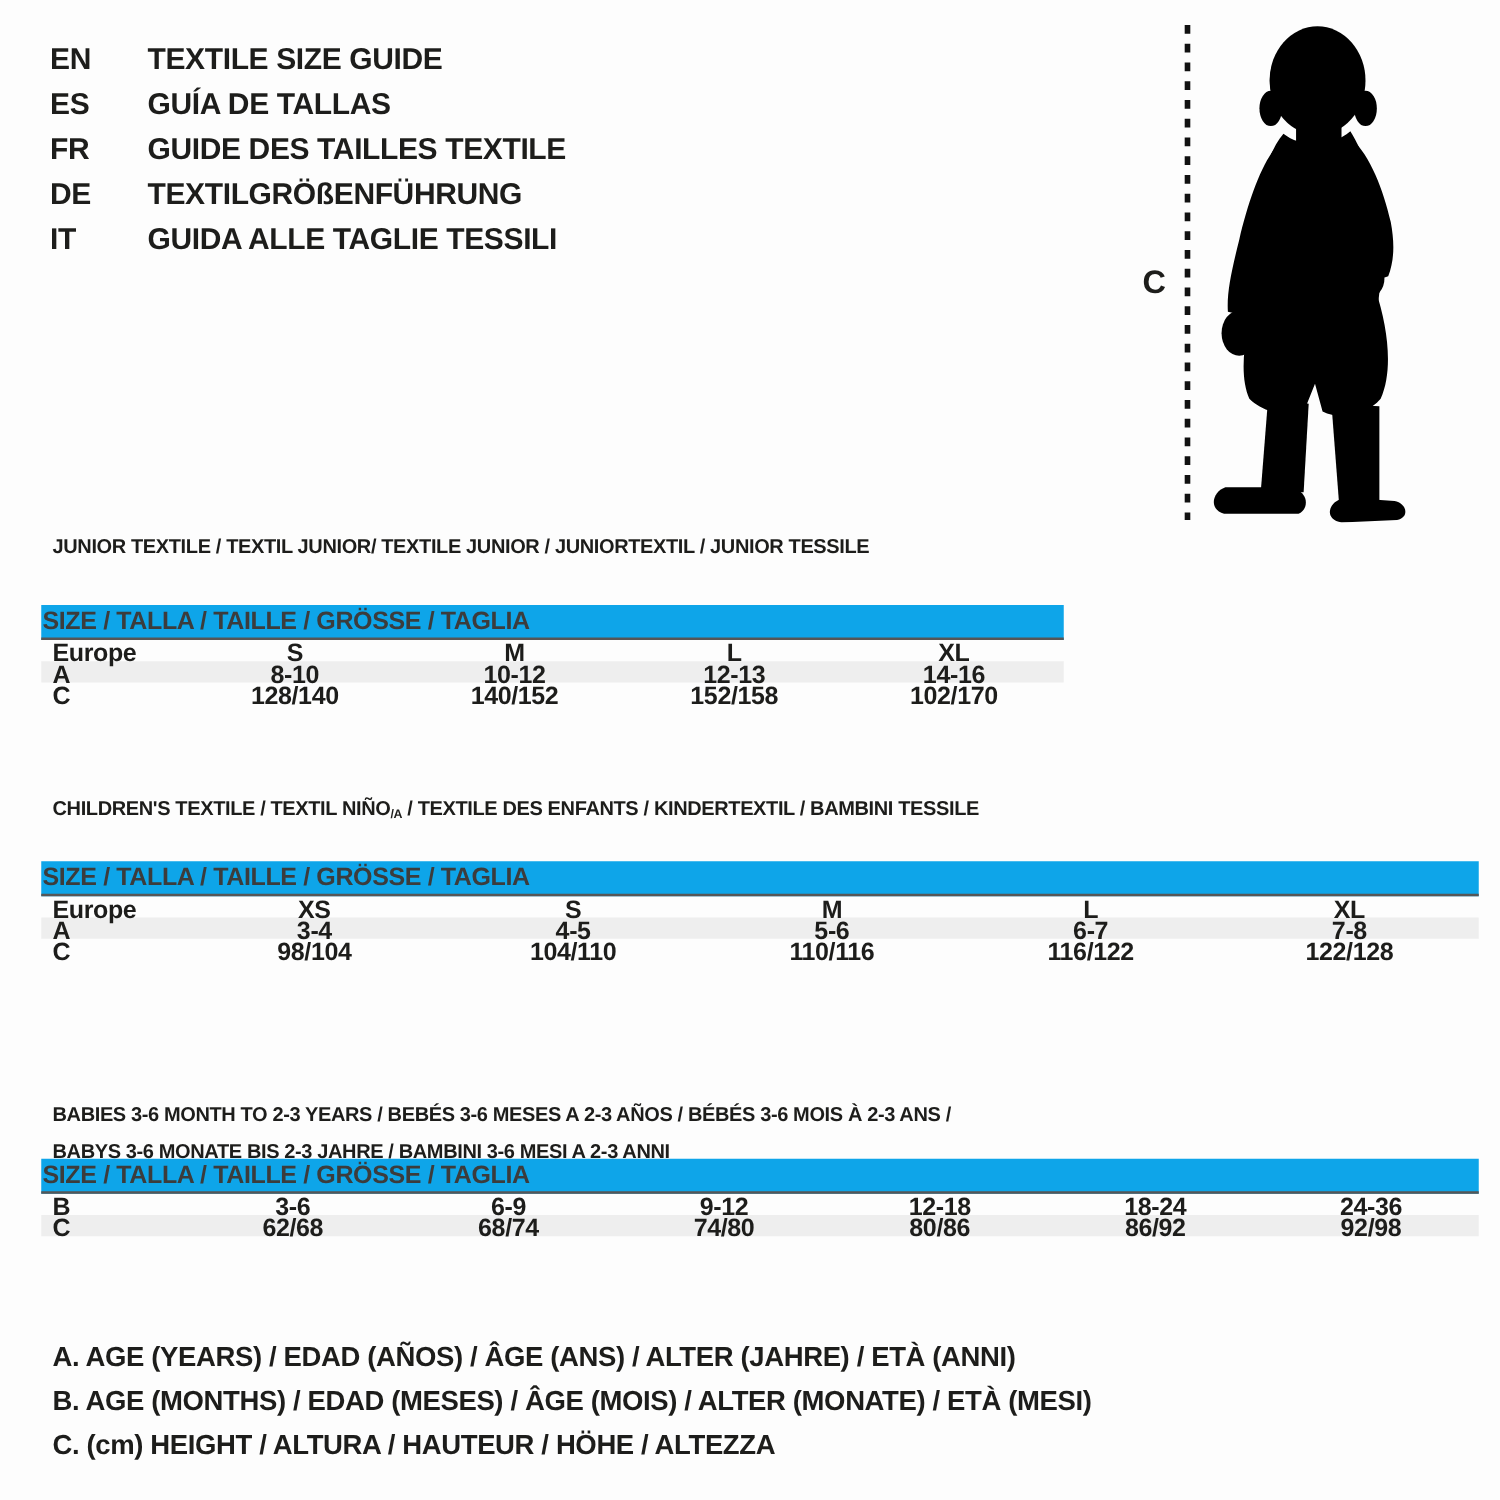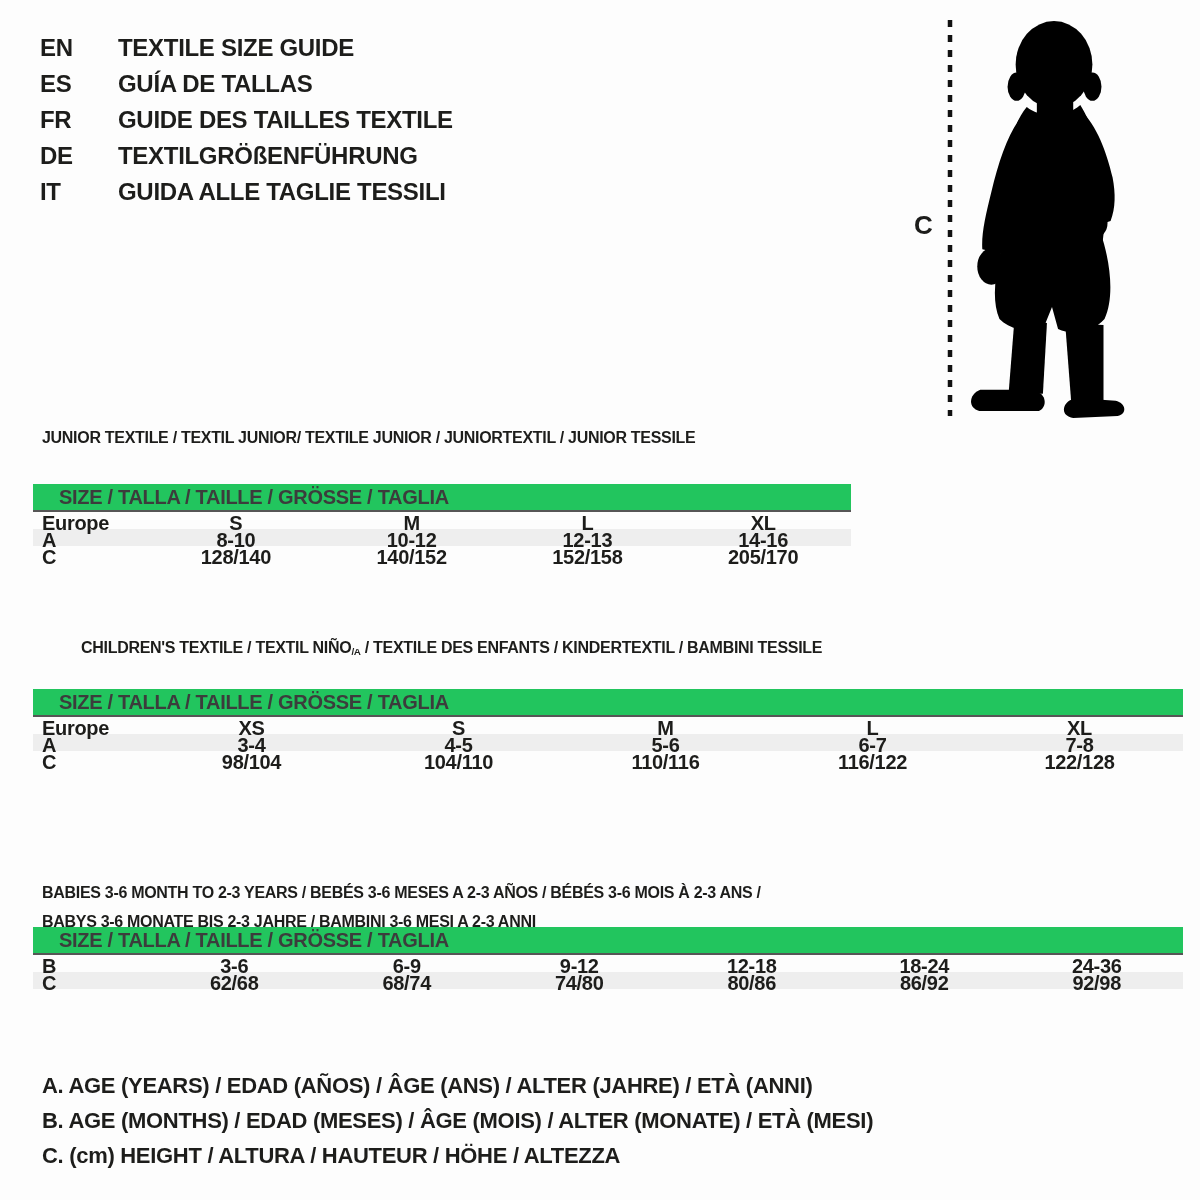--- a/index.html
+++ b/index.html
@@ -21,35 +21,35 @@
   .lang-code { width: 78px; flex: 0 0 78px; }
 
   
   .figure-c-label { position: absolute; left: 914px; top: 210px; font-size: 26px; }
   .dash-line { position: absolute; left: 946px; top: 18px; }
   .silhouette { position: absolute; left: 966px; top: 14px; }
 
   
   .section-title { position: absolute; left: 42px; font-size: 16px; white-space: nowrap; }
   .title-junior { top: 429px; }
-  .title-children { top: 639px; margin-left: 39px; }
+  .title-children { top: 639px; }
   .title-babies-1 { top: 884px; }
   .title-babies-2 { top: 879px; margin-top: 34px; }
   .sub-a { font-size: 0.62em; vertical-align: -0.22em; }
 
   .size-table { position: absolute; left: 33px; }
   .size-bar {
     height: 28px;
-    background: #22c55e;
+    background: #0ea5e9;
     border-bottom: 2px solid #565656;
     color: #3c3c3c;
     font-size: 20px;
     display: flex;
     align-items: center;
-    padding-left: 26px;
+    padding-left: 1px;
     box-sizing: border-box;
   }
   .trow { display: grid; height: 17px; align-items: center; font-size: 20px; }
   .trow.alt { background: #eeeeee; }
   .cell { text-align: center; }
   .cell.label { text-align: left; padding-left: 9px; }
 
   .table-junior { top: 484px; width: 818px; }
   .table-junior .trow { grid-template-columns: 115px repeat(4, 1fr); }
 
@@ -137,21 +137,21 @@
       <div class="cell">8-10</div>
       <div class="cell">10-12</div>
       <div class="cell">12-13</div>
       <div class="cell">14-16</div>
     </div>
     <div class="trow">
       <div class="cell label">C</div>
       <div class="cell">128/140</div>
       <div class="cell">140/152</div>
       <div class="cell">152/158</div>
-      <div class="cell">205/170</div>
+      <div class="cell">102/170</div>
     </div>
   </div>
 
   <div class="section-title title-children">
     <span>CHILDREN'S TEXTILE / TEXTIL NIÑO</span><span class="sub-a">/A</span><span> / TEXTILE DES ENFANTS / KINDERTEXTIL / BAMBINI TESSILE</span>
   </div>
   <div class="size-table table-children">
     <div class="size-bar">SIZE / TALLA / TAILLE / GRÖSSE / TAGLIA</div>
     <div class="trow">
       <div class="cell label">Europe</div>

